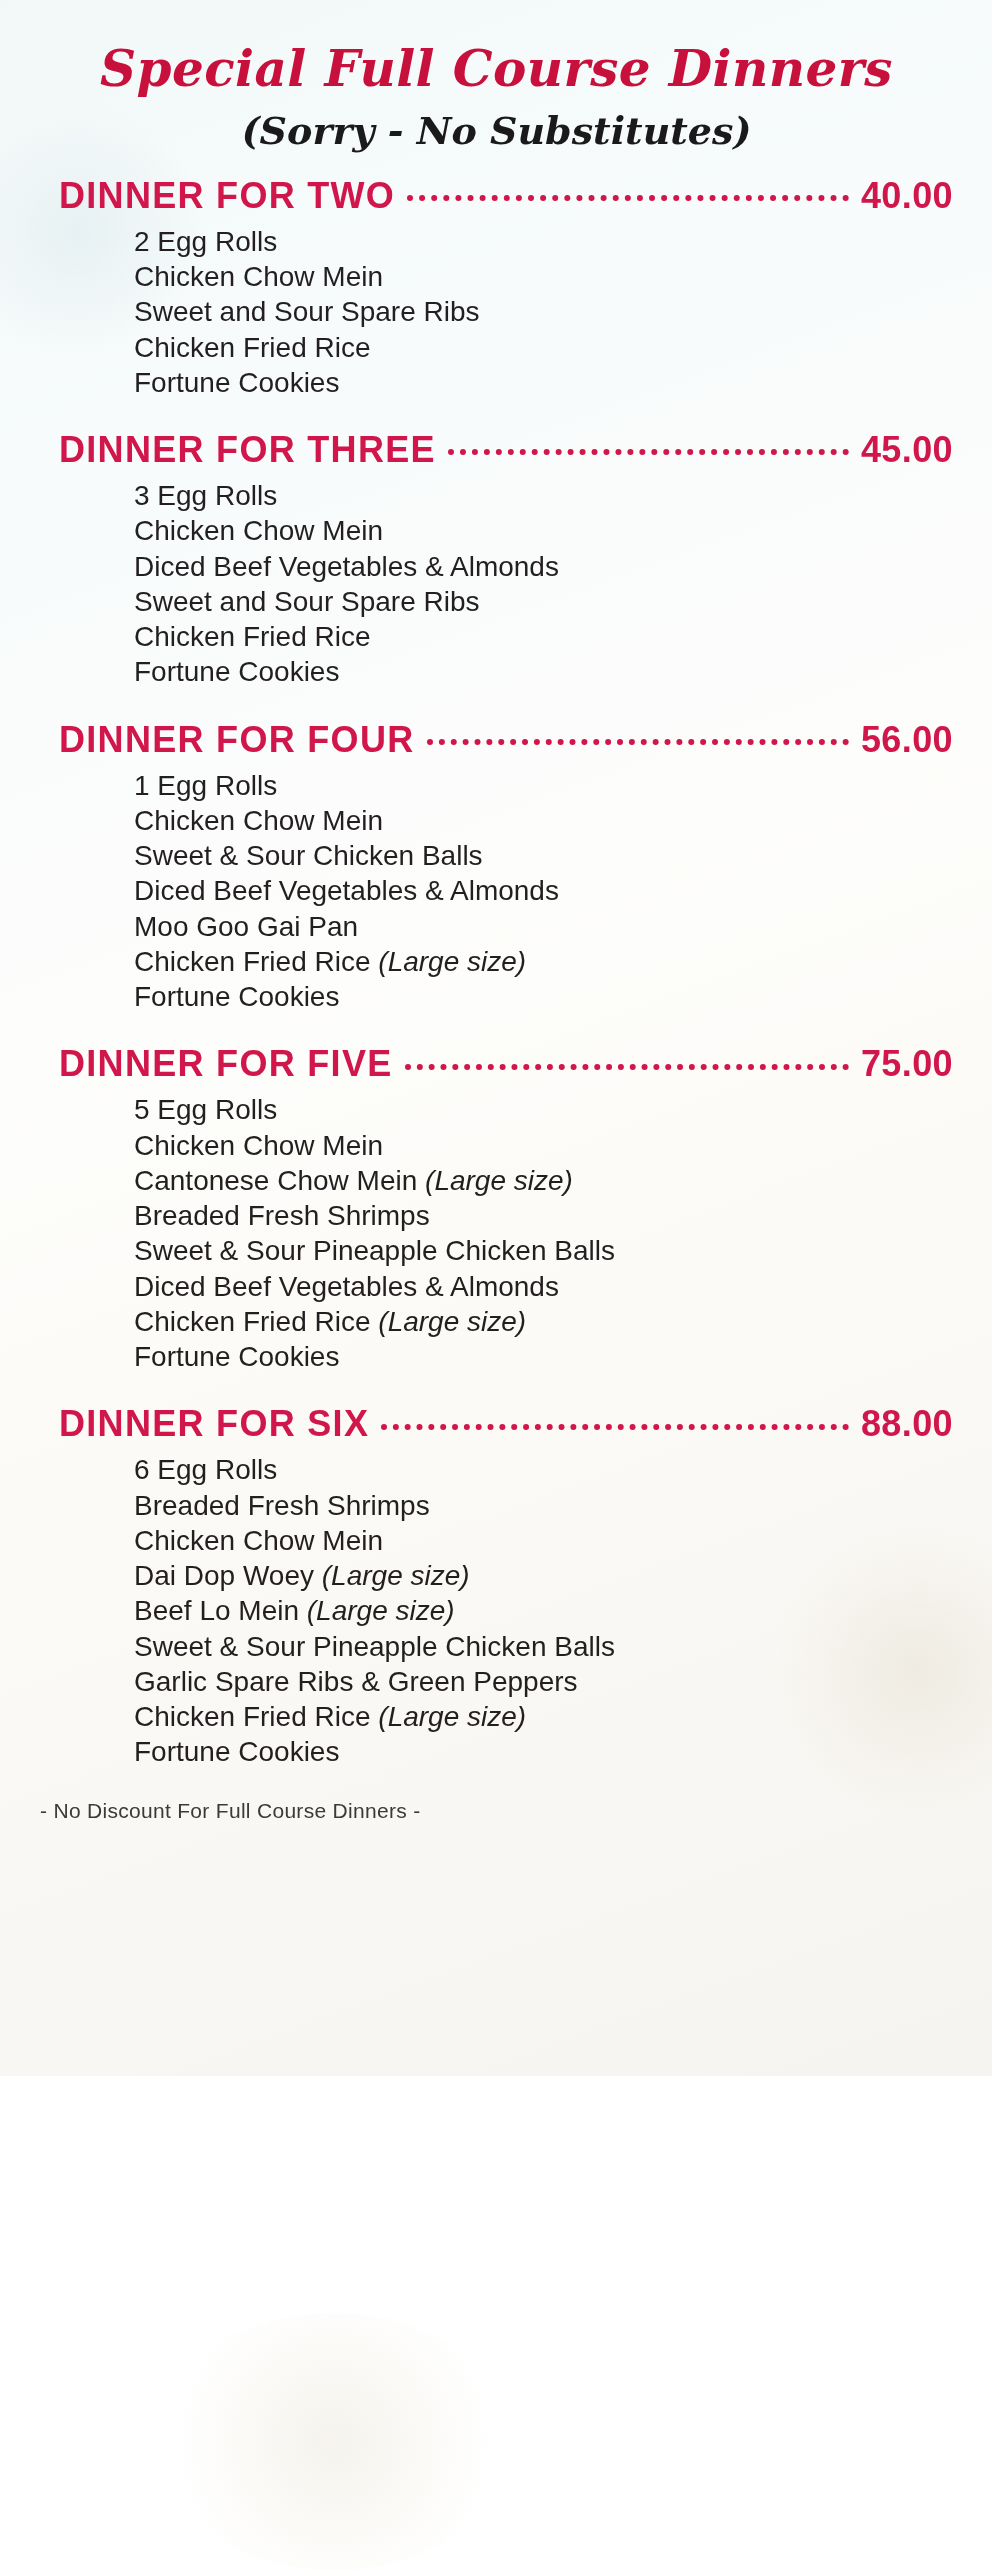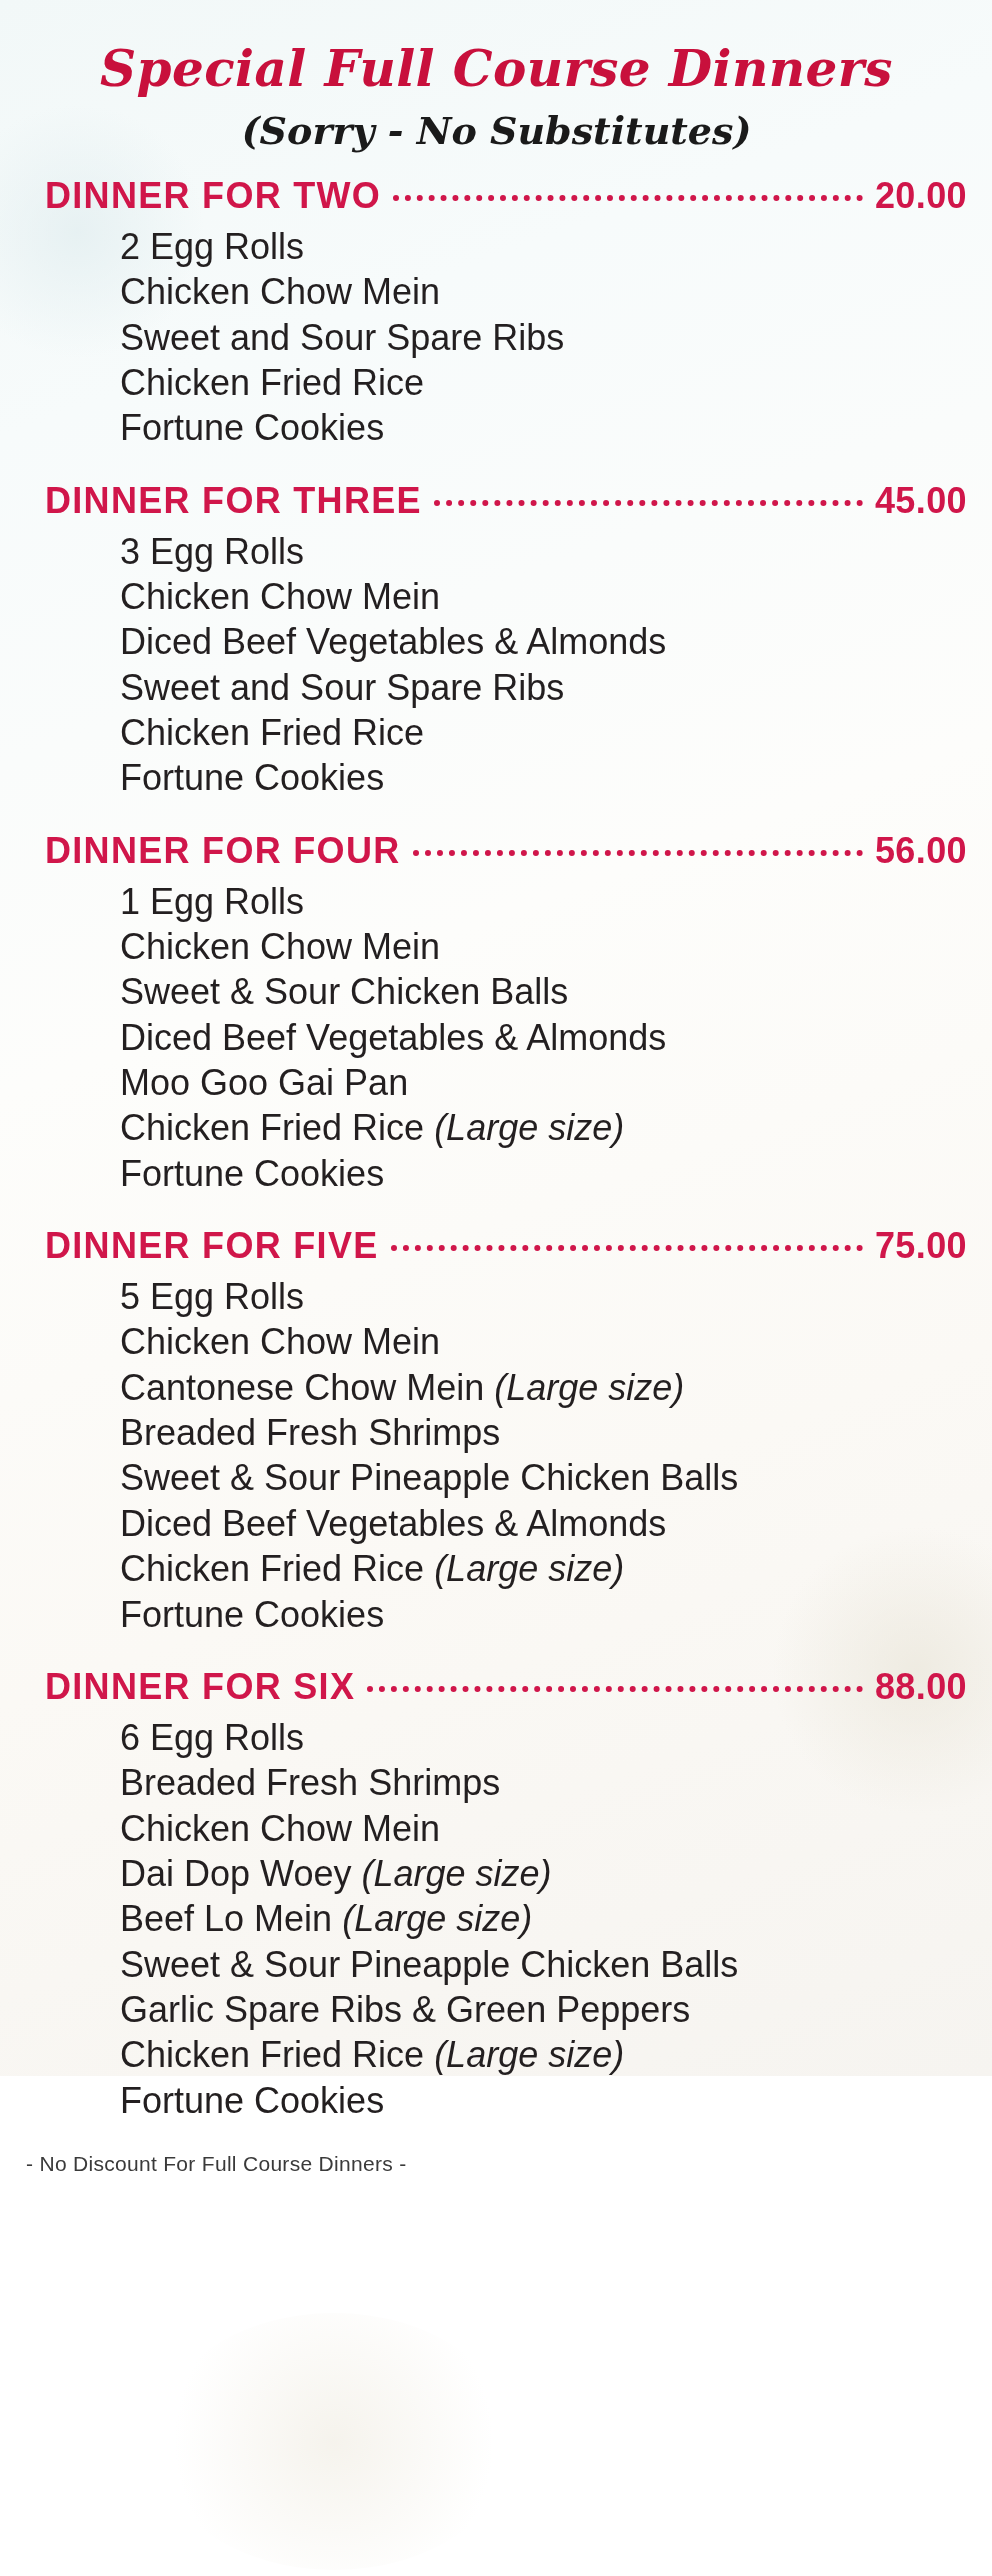--- a/index.html
+++ b/index.html
@@ -12,21 +12,21 @@
     background: #ffffff;
     font-family: "Liberation Sans", sans-serif;
     overflow: hidden;
   }
   .menu-page {
     position: relative;
     width: 993px;
     height: 2076px;
     background: linear-gradient(160deg, #f2f8f8 0%, #f7fbfb 18%, #fdfdfb 45%, #fbf9f5 70%, #f6f4f0 100%);
     box-sizing: border-box;
-    padding: 0 26px;
+    padding: 0 40px;
   }
   
   .tint-a, .tint-b, .tint-c {
     position: absolute;
     border-radius: 50%;
     pointer-events: none;
   }
   .tint-a {
     left: -51px; top: 103px;
     width: 257px; height: 257px;
@@ -103,21 +103,21 @@
     white-space: nowrap;
     font-size: 36px;
     letter-spacing: 0.4px;
   }
   .items {
     list-style: none;
     margin: 6.9px 0 0 0;
     padding: 0 0 0 94px;
   }
   .items li {
-    font-size: 36px;
+    font-size: 28px;
     color: #231f20;
     line-height: 1.26;
     white-space: nowrap;
   }
   .items li .note {
     font-style: italic;
   }
   .footnote {
     text-align: left;
     font-size: 21px;
@@ -138,21 +138,21 @@
   <div class="header">
     <h1 class="menu-title">Special Full Course Dinners</h1>
     <div class="menu-subtitle">(Sorry - No Substitutes)</div>
   </div>
 
   <div class="sections">
       <div class="dinner-section">
         <div class="dinner-head">
           <span class="dinner-name">DINNER FOR TWO</span>
           <span class="dots"></span>
-          <span class="dinner-price">20.00</span>
+          <span class="dinner-price">40.00</span>
         </div>
         <ul class="items">
           <li><span>2 Egg Rolls</span></li>
           <li><span>Chicken Chow Mein</span></li>
           <li><span>Sweet and Sour Spare Ribs</span></li>
           <li><span>Chicken Fried Rice</span></li>
           <li><span>Fortune Cookies</span></li>
         </ul>
       </div>
       <div class="dinner-section">

